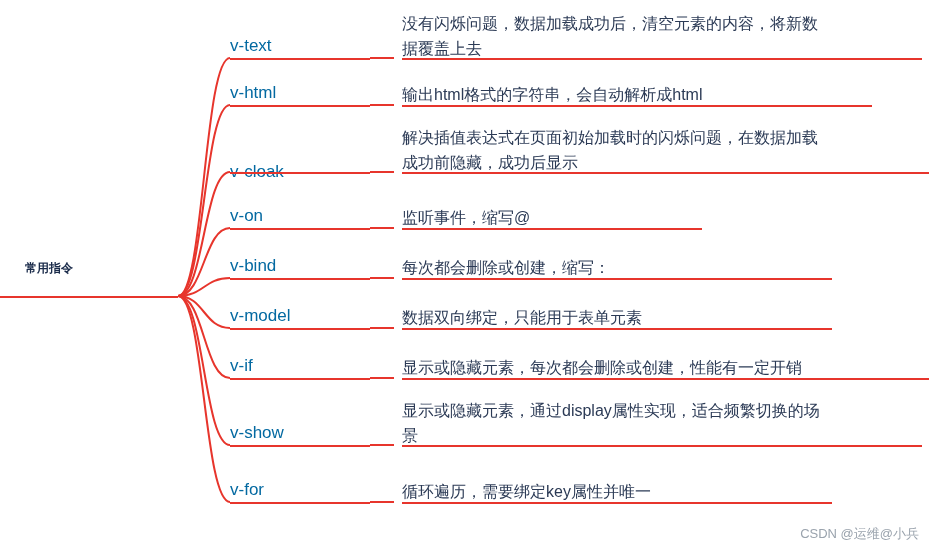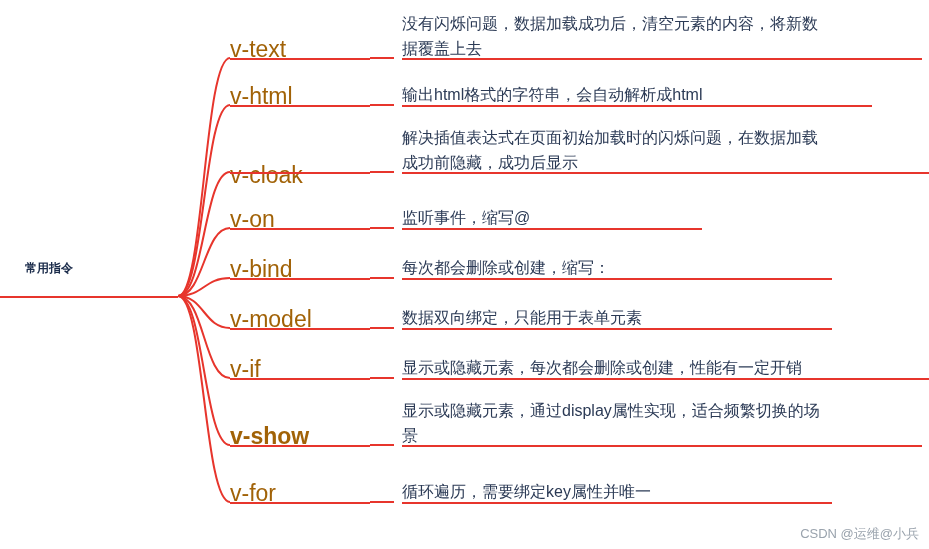--- a/index.html
+++ b/index.html
@@ -43,22 +43,22 @@
   }
   .row {
     position: absolute;
     left: 0;
     width: 690px;
   }
   .dir {
     position: absolute;
     left: 0;
     width: 140px;
-    font-size: 23px;
-    color: #a16207;
+    font-size: 17px;
+    color: #0369a1;
     font-weight: 500;
   }
   .dir-underline {
     position: absolute;
     left: 0;
     height: 2px;
     background: #e7352c;
   }
   .mini-branch {
     position: absolute;
@@ -162,21 +162,21 @@
     <div class="row" style="top: 0px;">
       <div class="dir" style="top: 356px;">v-if</div>
       <div class="dir-underline" style="top: 378px; width: 140px;"></div>
       <svg class="mini-branch" width="32" height="60" style="left: 140px; top: 348px;">
         <path d="M0,30 C12.8,30 19.2,30 32,30" stroke="#e7352c" stroke-width="2" fill="none"></path>
       </svg>
       <div class="desc" style="left: 172px; top: 356px; max-width: 560px;">显示或隐藏元素，每次都会删除或创建，性能有一定开销</div>
       <div class="desc-underline" style="left: 172px; top: 378px; width: 570px;"></div>
     </div>
     <div class="row" style="top: 0px;">
-      <div class="dir" style="top: 423px; font-weight: bold;">v-show</div>
+      <div class="dir" style="top: 423px;">v-show</div>
       <div class="dir-underline" style="top: 445px; width: 140px;"></div>
       <svg class="mini-branch" width="32" height="60" style="left: 140px; top: 415px;">
         <path d="M0,30 C12.8,30 19.2,30 32,30" stroke="#e7352c" stroke-width="2" fill="none"></path>
       </svg>
       <div class="desc" style="left: 172px; top: 399px; max-width: 430px;">显示或隐藏元素，通过display属性实现，适合频繁切换的场景</div>
       <div class="desc-underline" style="left: 172px; top: 445px; width: 520px;"></div>
     </div>
     <div class="row" style="top: 0px;">
       <div class="dir" style="top: 480px;">v-for</div>
       <div class="dir-underline" style="top: 502px; width: 140px;"></div>

